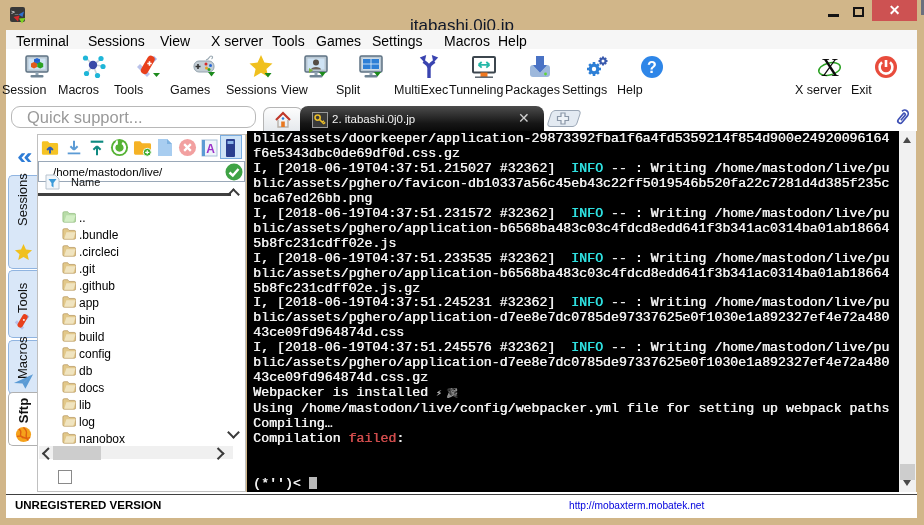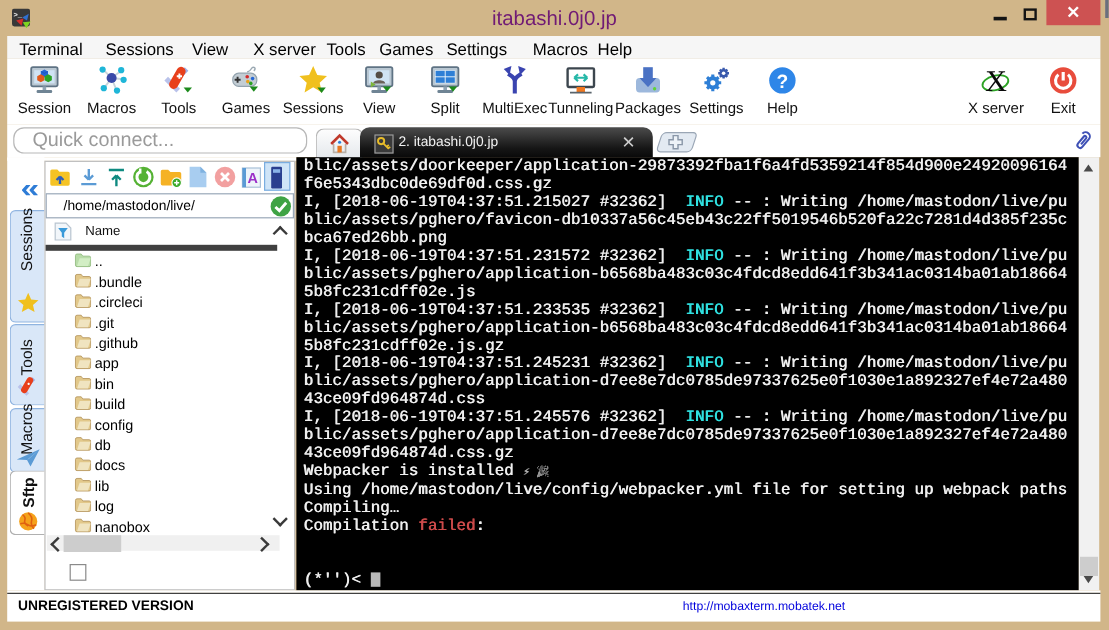--- a/index.html
+++ b/index.html
@@ -1,30 +1,30 @@
 <!DOCTYPE html>
 <html><head>
 <meta charset="utf-8">
 <style>
   html,body{margin:0;padding:0;}
   body{width:924px;height:525px;position:relative;background:#d1b689;font-family:"Liberation Sans",sans-serif;overflow:hidden;}
   .abs{position:absolute;}
   
   #titlebar{left:0;top:0;width:924px;height:30px;background:#d1b689;}
-  #title{left:0;top:6px;width:924px;text-align:center;font-size:17px;color:#701a75;}
+  #title{left:0;top:16px;width:924px;text-align:center;font-size:17px;color:#0f172a;}
   #btn-min{left:828px;top:14px;width:11px;height:3px;background:#141414;}
   #btn-max{left:853px;top:7px;width:7px;height:6px;border:2px solid #141414;background:transparent;}
   #btn-close{left:872px;top:0px;width:45px;height:21px;background:#cd5252;color:#fff;text-align:center;font-size:14px;line-height:21px;font-weight:bold;}
   
   #menubar{left:6px;top:30px;width:911px;height:19px;background:#f6f6f6;font-size:14px;color:#000;}
   .mi{position:absolute;top:3px;}
   
   #toolbar{left:6px;top:49px;width:911px;height:55px;background:#ffffff;}
   .tbi{position:absolute;top:5px;width:26px;height:26px;}
-  .tbl{position:absolute;top:34px;font-size:12.5px;color:#111;text-align:center;width:70px;margin-left:-35px;}
+  .tbl{position:absolute;top:34px;font-size:12.5px;color:#111;width:70px;margin-left:-35px;}
   
   #qcrow{left:6px;top:104px;width:911px;height:27px;background:#ffffff;}
   #qc{left:11px;top:106px;width:228px;height:20px;border:1px solid #b8b8b8;border-radius:9px;background:#fff;color:#9a9a9a;font-size:16.5px;line-height:21px;padding-left:15px;}
   #hometab{left:263px;top:107px;width:38px;height:24px;background:linear-gradient(#fdfdfd,#e4e8ec);border:1px solid #b5b5b5;border-bottom:none;border-radius:7px 7px 0 0;}
   #activetab{left:300px;top:106px;width:244px;height:25px;background:linear-gradient(#4c4c4c,#161616 70%,#0a0a0a);border-radius:8px 8px 0 0;color:#f2f2f2;font-size:11.5px;}
   #plusbtn{left:549px;top:110px;width:28px;height:15px;background:#e3eaf2;border:1px solid #9aa6b5;border-radius:4px;transform:skewX(-18deg);}
   
   #sidebar{left:6px;top:131px;width:31px;height:361px;background:#ffffff;}
   .vtab{position:absolute;left:2px;width:29px;background:#d9e7f8;border:1px solid #90b4e0;border-right:none;border-radius:5px 0 0 5px;}
   .vtext{position:absolute;width:100%;text-align:center;color:#111;font-size:13px;transform:rotate(-90deg);white-space:nowrap;}
@@ -219,21 +219,21 @@
     <svg class="tbi" style="left:867px" viewBox="0 0 26 26">
       <circle cx="13" cy="13" r="11" fill="#e84c3c"></circle>
       <line x1="13" y1="6" x2="13" y2="13" stroke="#fff" stroke-width="2.6"></line>
       <path d="M9 8.2 a6.4 6.4 0 1 0 8 0" fill="none" stroke="#fff" stroke-width="2.6"></path>
     </svg>
     <div class="tbl" style="left:880px">Exit</div>
   </div>
 
   <div class="abs" id="qcrow"></div>
   <div class="abs" style="left:6px;top:131px;width:241px;height:3px;background:#fff"></div>
-  <div class="abs" id="qc">Quick connect...</div>
+  <div class="abs" id="qc">Quick support...</div>
   <div class="abs" id="hometab">
     <svg style="position:absolute;left:10px;top:3px" width="18" height="18" viewBox="0 0 18 18">
       <path d="M2 9 L9 2 L16 9" fill="none" stroke="#c0392b" stroke-width="2.2"></path>
       <path d="M4 9 V16 H14 V9" fill="none" stroke="#b8b0a8" stroke-width="1.4"></path>
       <rect x="7.2" y="10.5" width="3.6" height="5.5" fill="#e87820"></rect>
       <circle cx="9" cy="7.5" r="1.3" fill="#2e7fd6"></circle>
     </svg>
   </div>
   <div class="abs" id="activetab">
     <div style="position:absolute;left:12px;top:6px;width:14px;height:14px;background:#3a3a3a;border:1px solid #9a9a9a;">
@@ -334,21 +334,21 @@
       <rect x="2" y="1" width="9" height="18" rx="1" fill="#2a3f8f"></rect>
       <rect x="3.5" y="3" width="6" height="3" fill="#8ab4e8"></rect>
     </svg>
 
     <div style="position:absolute;left:0px;top:26px;width:207px;height:21px;background:#fff;border:1px solid #9aa8b8;box-sizing:border-box;font-size:11.5px;color:#000;line-height:20px;padding-left:14px;">/home/mastodon/live/</div>
     <svg style="position:absolute;left:187px;top:28px" width="18" height="18" viewBox="0 0 18 18">
       <circle cx="9" cy="9" r="8.5" fill="#3fa345"></circle>
       <path d="M4.5 9.5 L7.8 12.5 L13.5 6" stroke="#fff" stroke-width="2.4" fill="none"></path>
     </svg>
 
-    <div style="position:absolute;left:0;top:48px;width:193px;height:21px;border-bottom:5px solid #404040;text-align:right;">
+    <div style="position:absolute;left:0;top:37px;width:193px;height:21px;border-bottom:3px solid #404040;text-align:right;">
       <svg style="position:absolute;left:7px;top:2px" width="15" height="16" viewBox="0 0 15 16">
         <path d="M1 1 h9 l4 4 v10 h-13 Z" fill="#f2f6fa" stroke="#b8c4d0" stroke-width="1"></path>
         <path d="M3.5 5 h8 l-3 4 v4.5 l-2 -1.5 v-3 Z" fill="#3a9ad9"></path>
       </svg>
       <span style="position:absolute;left:33px;top:4px;font-size:11px;color:#111">Name</span>
     </div>
     <div id="filelist">
       <div class="frow" style="top:74px">
         <svg class="ficon" viewBox="0 0 16 14">
           <path d="M1 3 q0-1.5 1.5-1.5 h4 l1.5 2 h6 q1.5 0 1.5 1.5 v7 q0 1.5 -1.5 1.5 h-11.5 q-1.5 0 -1.5 -1.5 Z" fill="#b8dca8" stroke="#8fba7d" stroke-width=".8"></path>

